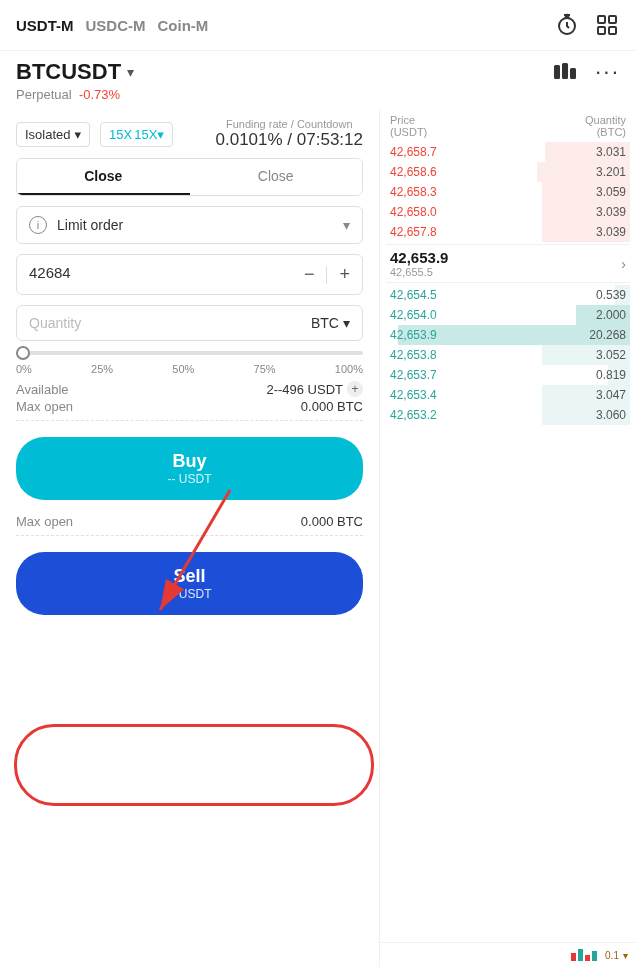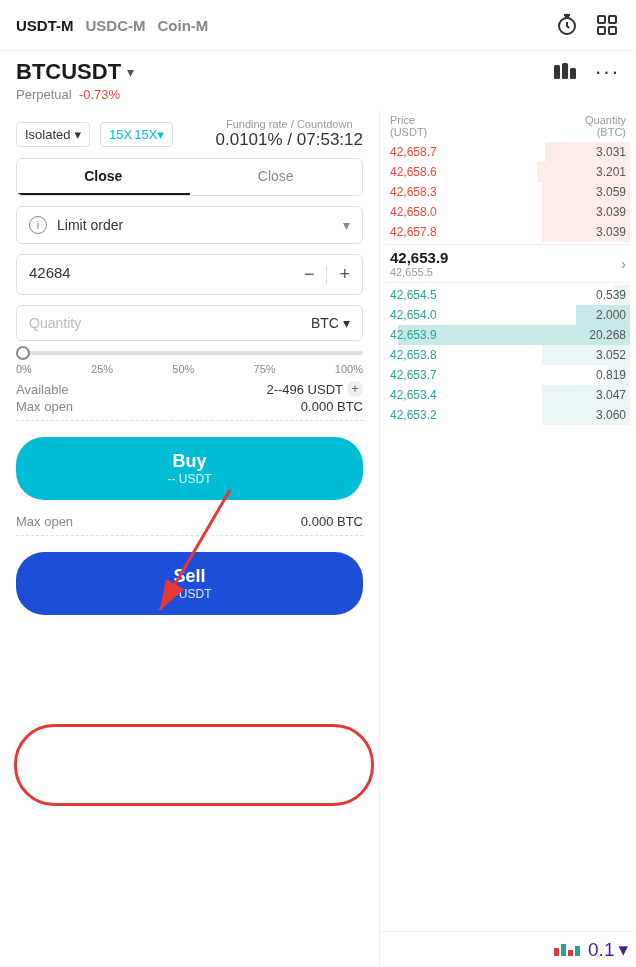--- a/index.html
+++ b/index.html
@@ -450,22 +450,22 @@
       padding: 6px 8px;
       border-top: 1px solid #f0f0f0;
       gap: 8px;
     }
     .depth-icon {
       display: flex;
       gap: 2px;
       align-items: flex-end;
     }
     .depth-select {
-      font-size: 19px;
-      color: #4c1d95;
+      font-size: 10px;
+      color: #a16207;
       display: flex;
       align-items: center;
       gap: 4px;
       cursor: pointer;
     }
   </style>
 </head>
 <body>
 
 <div class="top-nav">

